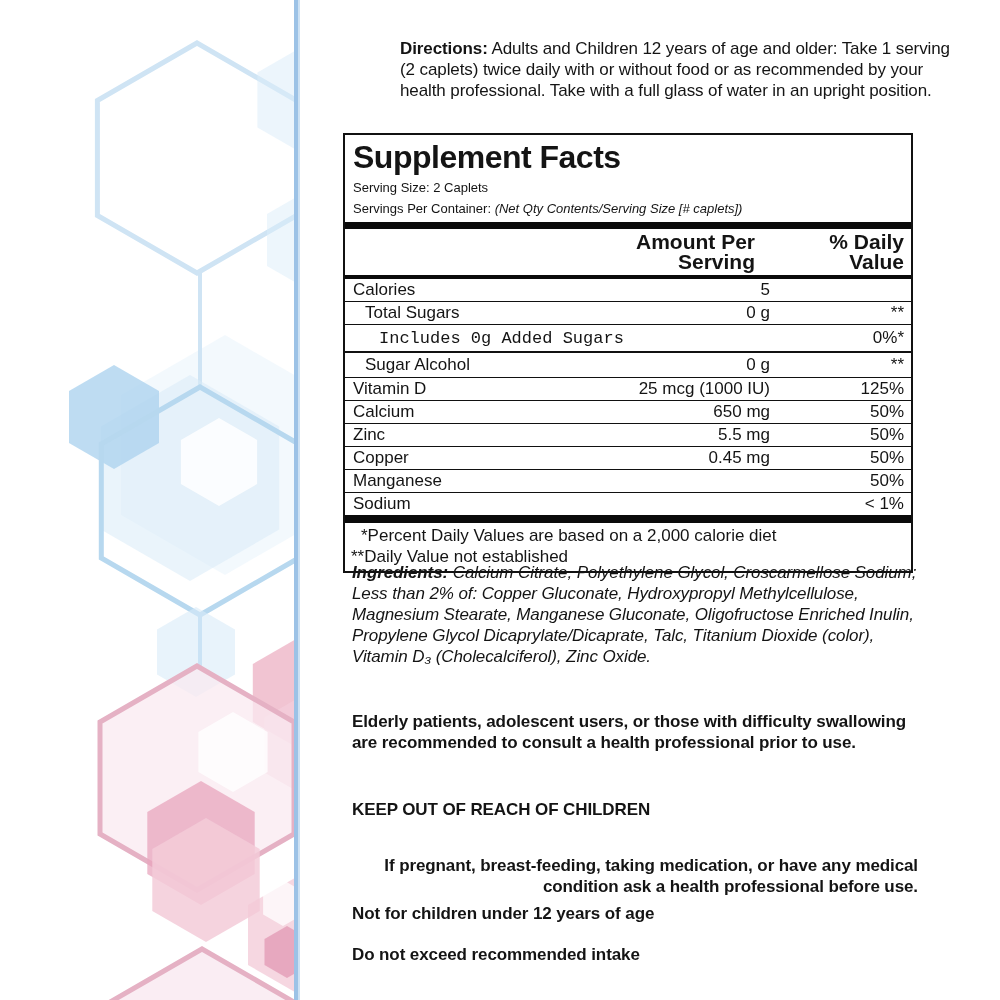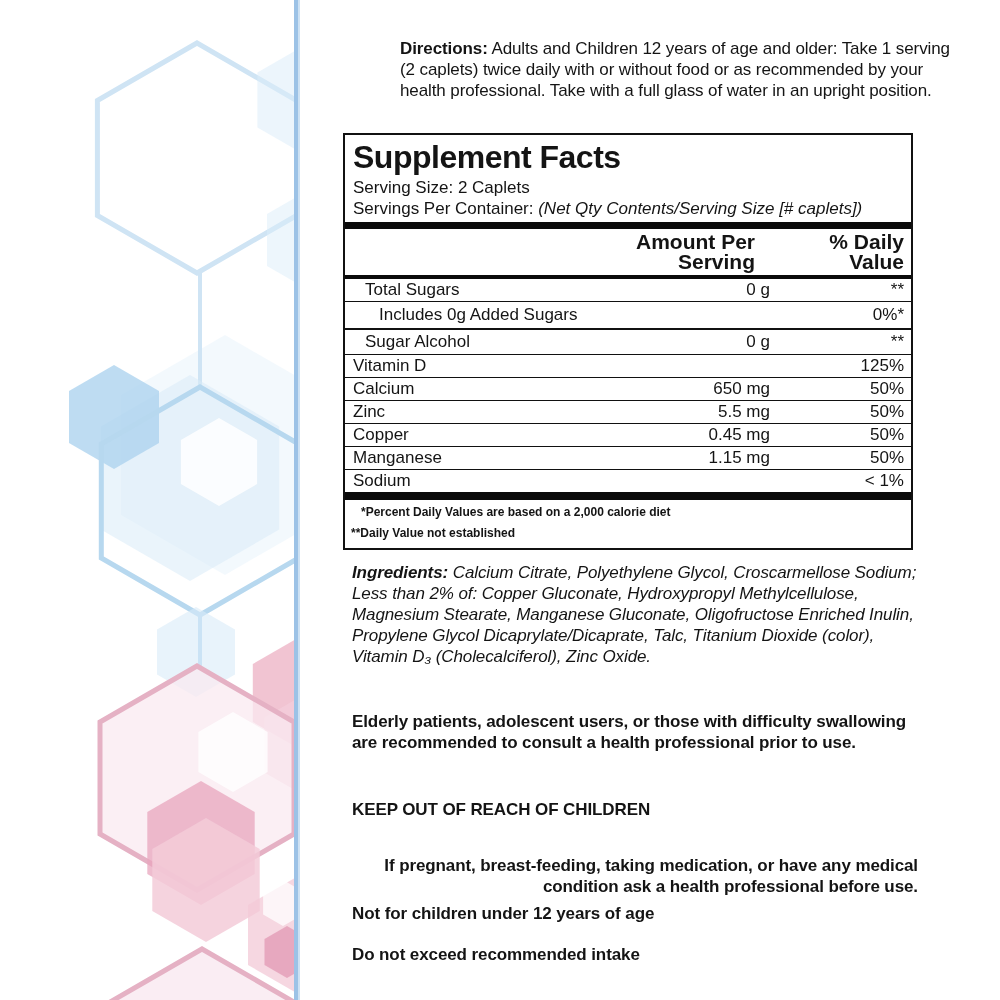--- a/index.html
+++ b/index.html
@@ -28,44 +28,44 @@
   .w-intake{left:352px;top:944px;width:566px;}
   
   .sf-panel{
     position:absolute;left:343px;top:133px;width:570px;box-sizing:border-box;
     border:2px solid #111;background:#fff;
   }
   .sf-title{
     margin:0;padding:4px 0 2px 8px;font-size:32px;line-height:36px;
     font-weight:bold;letter-spacing:-0.5px;
   }
-  .sf-line{padding-left:8px;font-size:17px;line-height:21px;}
+  .sf-line{padding-left:8px;font-size:13px;line-height:21px;}
   .sf-line i{font-style:italic;}
   .bar{background:#0a0a0a;}
   .bar-thick{height:7px;margin-top:3px;}
   .bar-med{height:4px;}
   .bar-bottom{height:8px;}
   .sf-header{position:relative;height:46px;}
   .sf-amt-h,.sf-dv-h{
     position:absolute;bottom:3px;font-weight:bold;font-size:21px;line-height:20px;
     text-align:right;white-space:pre-line;
   }
   .sf-amt-h{left:0;width:410px;}
   .sf-dv-h{right:7px;}
   .sf-row{position:relative;display:flex;align-items:center;height:22px;
     border-bottom:1px solid #111;font-size:17px;}
   .sf-row .sf-name{padding-left:8px;white-space:nowrap;}
   .sf-row .ind1{padding-left:20px;}
-  .sf-row .ind2{padding-left:34px;}
+  .sf-row .ind2{padding-left:34px;font-family:Liberation Mono, monospace;}
   .sf-amt{position:absolute;left:0;width:425px;text-align:right;}
   .sf-dv{position:absolute;right:7px;text-align:right;}
   .row-includes{height:26px;border-bottom:2px solid #111;}
   .row-sugar-alcohol{height:24px;}
   .row-last{border-bottom:none;}
-  .sf-fn{font-size:12px;line-height:21px;font-weight:bold;}
+  .sf-fn{font-size:17px;line-height:21px;}
   .sf-fn1{padding:2px 0 0 16px;}
   .sf-fn2{padding:0 0 4px 6px;}
 </style>
 </head>
 <body>
 
 <svg class="decor-svg" viewBox="0 0 300 1000" aria-hidden="true">
 
   <polygon points="225,335 328.9,395 328.9,515 225,575 121.1,515 121.1,395" fill="#e9f4fb" opacity="0.55"></polygon>
   <polygon points="197,43 296.6,100.5 296.6,215.5 197,273 97.4,215.5 97.4,100.5" fill="none" stroke="#cfe4f4" stroke-width="5"></polygon>
@@ -103,56 +103,61 @@
 
   <div class="sf-header">
     <span class="sf-amt-h">Amount Per
 Serving</span>
     <span class="sf-dv-h">% Daily
 Value</span>
   </div>
   <div class="bar bar-med"></div>
 
   <div class="sf-row">
+    <span class="sf-name">Calories</span>
+    <span class="sf-amt">5</span>
+    <span class="sf-dv"></span>
+  </div>
+  <div class="sf-row">
     <span class="sf-name ind1">Total Sugars</span>
     <span class="sf-amt">0 g</span>
     <span class="sf-dv">**</span>
   </div>
   <div class="sf-row row-includes">
     <span class="sf-name ind2">Includes 0g Added Sugars</span>
     <span class="sf-amt"></span>
     <span class="sf-dv">0%*</span>
   </div>
   <div class="sf-row row-sugar-alcohol">
     <span class="sf-name ind1">Sugar Alcohol</span>
     <span class="sf-amt">0 g</span>
     <span class="sf-dv">**</span>
   </div>
   <div class="sf-row">
     <span class="sf-name">Vitamin D</span>
+    <span class="sf-amt">25 mcg (1000 IU)</span>
     <span class="sf-dv">125%</span>
   </div>
   <div class="sf-row">
     <span class="sf-name">Calcium</span>
     <span class="sf-amt">650 mg</span>
     <span class="sf-dv">50%</span>
   </div>
   <div class="sf-row">
     <span class="sf-name">Zinc</span>
     <span class="sf-amt">5.5 mg</span>
     <span class="sf-dv">50%</span>
   </div>
   <div class="sf-row">
     <span class="sf-name">Copper</span>
     <span class="sf-amt">0.45 mg</span>
     <span class="sf-dv">50%</span>
   </div>
   <div class="sf-row">
     <span class="sf-name">Manganese</span>
-    <span class="sf-amt">1.15 mg</span>
     <span class="sf-dv">50%</span>
   </div>
   <div class="sf-row row-last">
     <span class="sf-name">Sodium</span>
     <span class="sf-dv">&lt; 1%</span>
   </div>
 
   <div class="bar bar-bottom"></div>
   <div class="sf-fn sf-fn1">*Percent Daily Values are based on a 2,000 calorie diet</div>
   <div class="sf-fn sf-fn2">**Daily Value not established</div>

